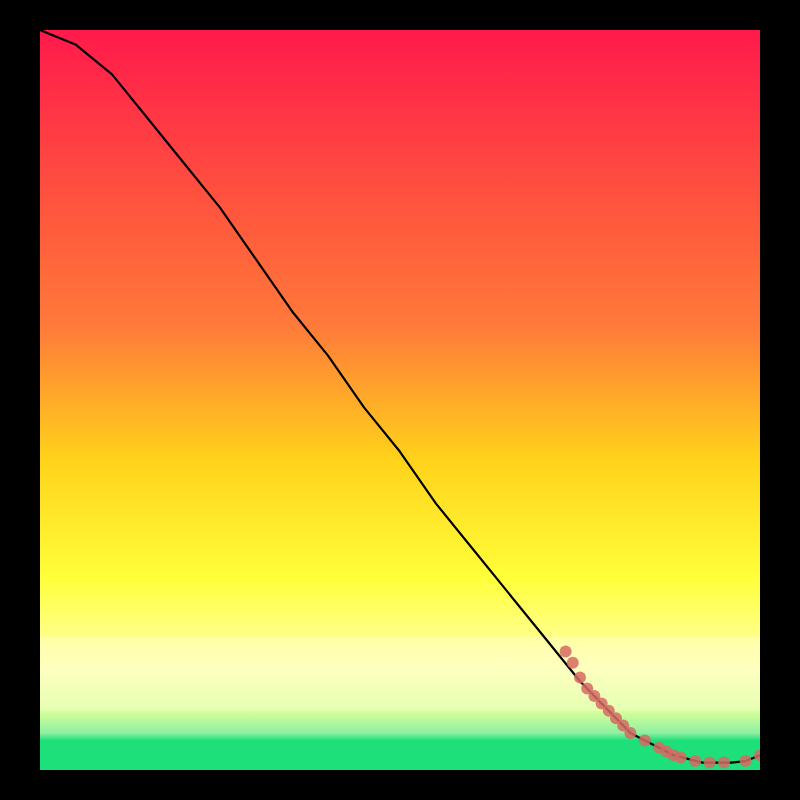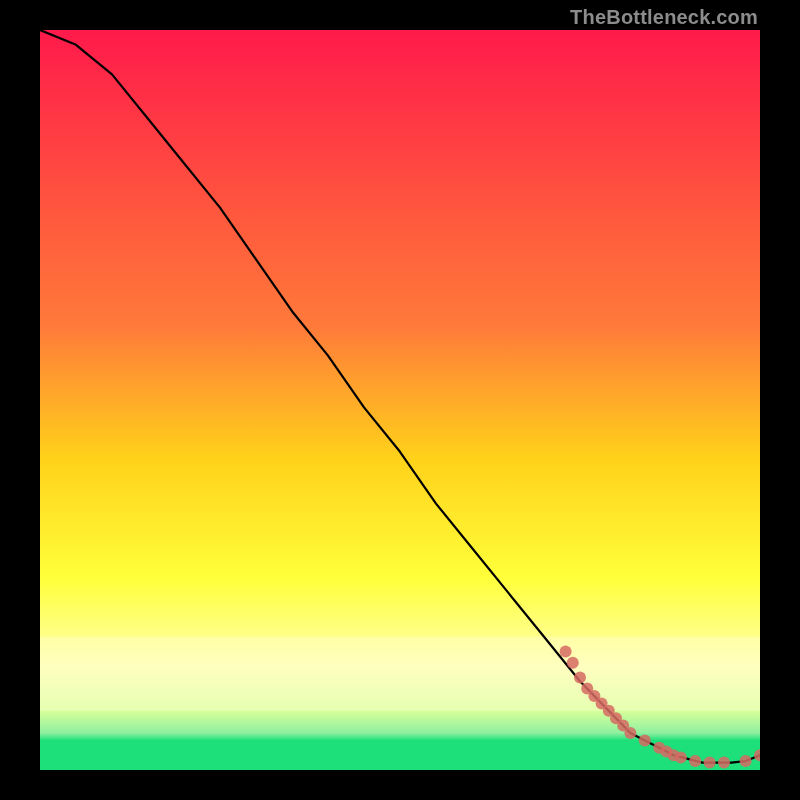--- a/index.html
+++ b/index.html
@@ -34,21 +34,20 @@
     font-size: 20px;
     font-weight: 600;
     color: #8c8c8c;
     letter-spacing: 0.2px;
   }
 </style>
 </head>
 <body>
 
 <div class="frame">
-  <div class="watermark">TheBottleneck.com</div>
   <div class="plot-area">
     <svg id="chart-svg" width="720" height="740" viewBox="0 0 720 740">
         <defs>
           <linearGradient id="bg-grad" x1="0" y1="0" x2="0" y2="1">
             <stop offset="0%" stop-color="#ff1a4b"></stop>
             <stop offset="26%" stop-color="#ff5a3d"></stop>
             <stop offset="40%" stop-color="#ff7a3a"></stop>
             <stop offset="58%" stop-color="#ffd21a"></stop>
             <stop offset="74%" stop-color="#ffff3a"></stop>
             <stop offset="86%" stop-color="#ffffb0"></stop>

